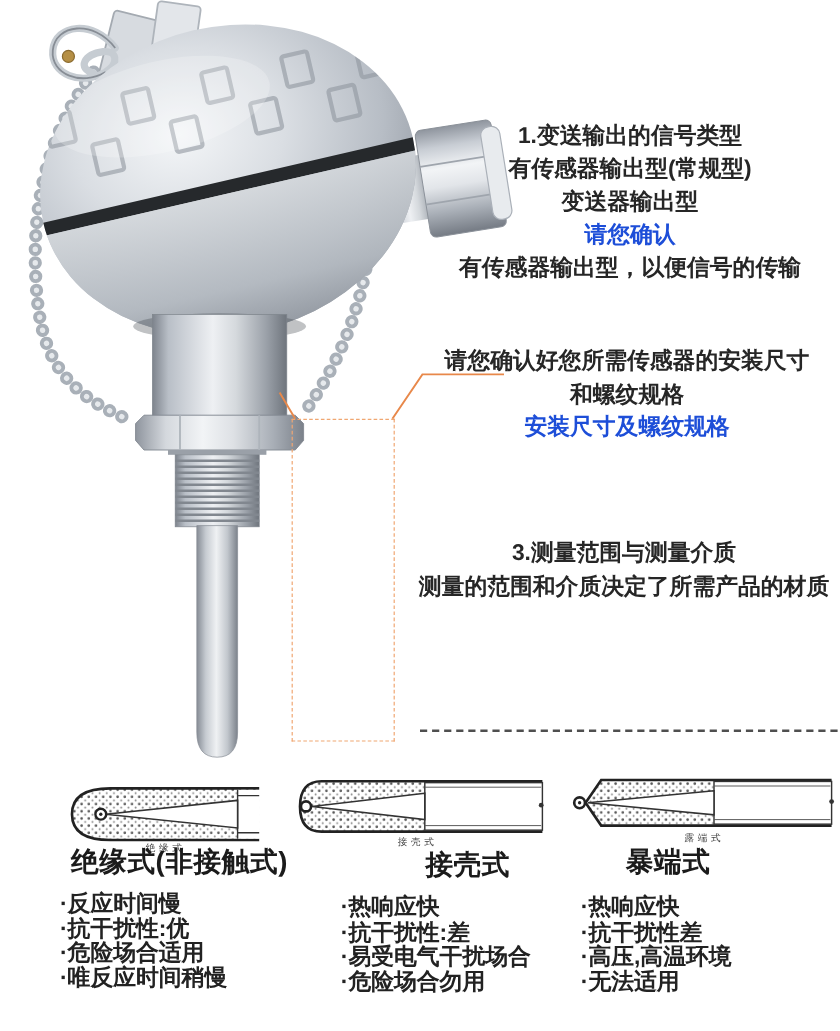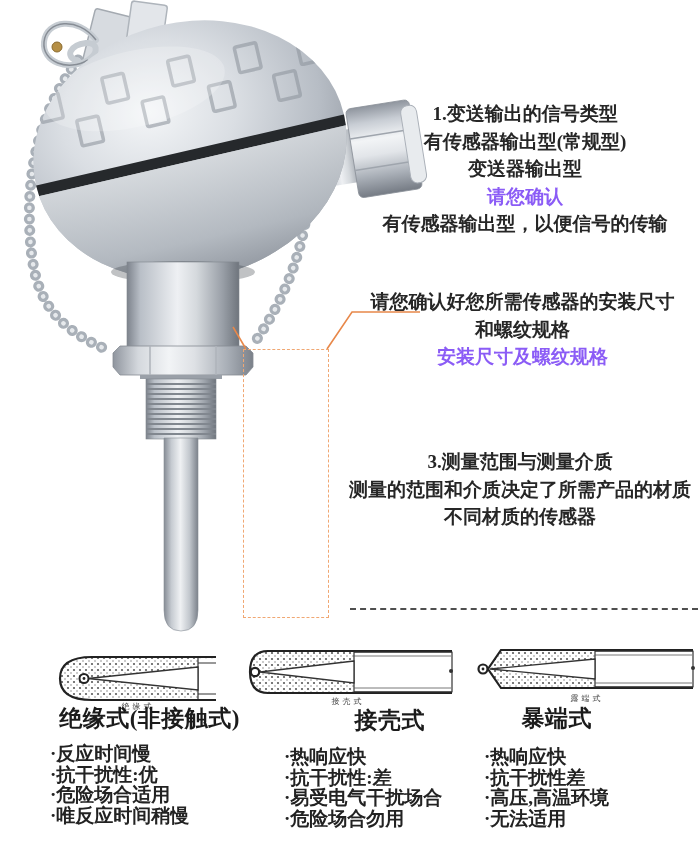--- a/index.html
+++ b/index.html
@@ -1,21 +1,21 @@
 <!DOCTYPE html>
 <html><head>
 <meta charset="utf-8">
 <style>
   html,body{margin:0;padding:0;background:#ffffff;}
   #stage{position:relative;width:700px;height:859px;background:#ffffff;overflow:hidden;
-         font-family:Liberation Serif, serif;color:#262626;}
+         font-family:Liberation Sans, sans-serif;color:#262626;}
 
   
   .ann{position:absolute;text-align:center;font-weight:600;font-size:19px;line-height:27.5px;color:#262626;}
-  .ann .hl{color:#8b5cf6;}
+  .ann .hl{color:#1d4ed8;}
 
   
   .dash-box{position:absolute;left:243px;top:349px;width:84px;height:267px;
             border:1.5px dashed #f0a772;background:transparent;}
 
   
   .divider{position:absolute;left:350px;top:608px;width:348px;height:0;
            border-top:2px dashed #4f4f4f;}
 
   
@@ -179,21 +179,20 @@
 
   <div class="ann" style="left:345px;top:288px;width:355px">
     <div>请您确认好您所需传感器的安装尺寸</div>
     <div>和螺纹规格</div>
     <div class="hl">安装尺寸及螺纹规格</div>
   </div>
 
   <div class="ann" style="left:340px;top:448px;width:360px">
     <div>3.测量范围与测量介质</div>
     <div>测量的范围和介质决定了所需产品的材质</div>
-    <div>不同材质的传感器</div>
   </div>
 
   <div class="divider"></div>
 
   <svg class="abs" style="left:48px;top:650px" width="172" height="62" viewBox="0 0 172 62">
     <defs>
       <pattern id="stip1" width="6" height="6" patternUnits="userSpaceOnUse">
         <circle cx="2" cy="2" r="1.1" fill="#5a5a5a"></circle>
           <circle cx="5" cy="5" r="0.8" fill="#8a8a8a"></circle>
       </pattern>

